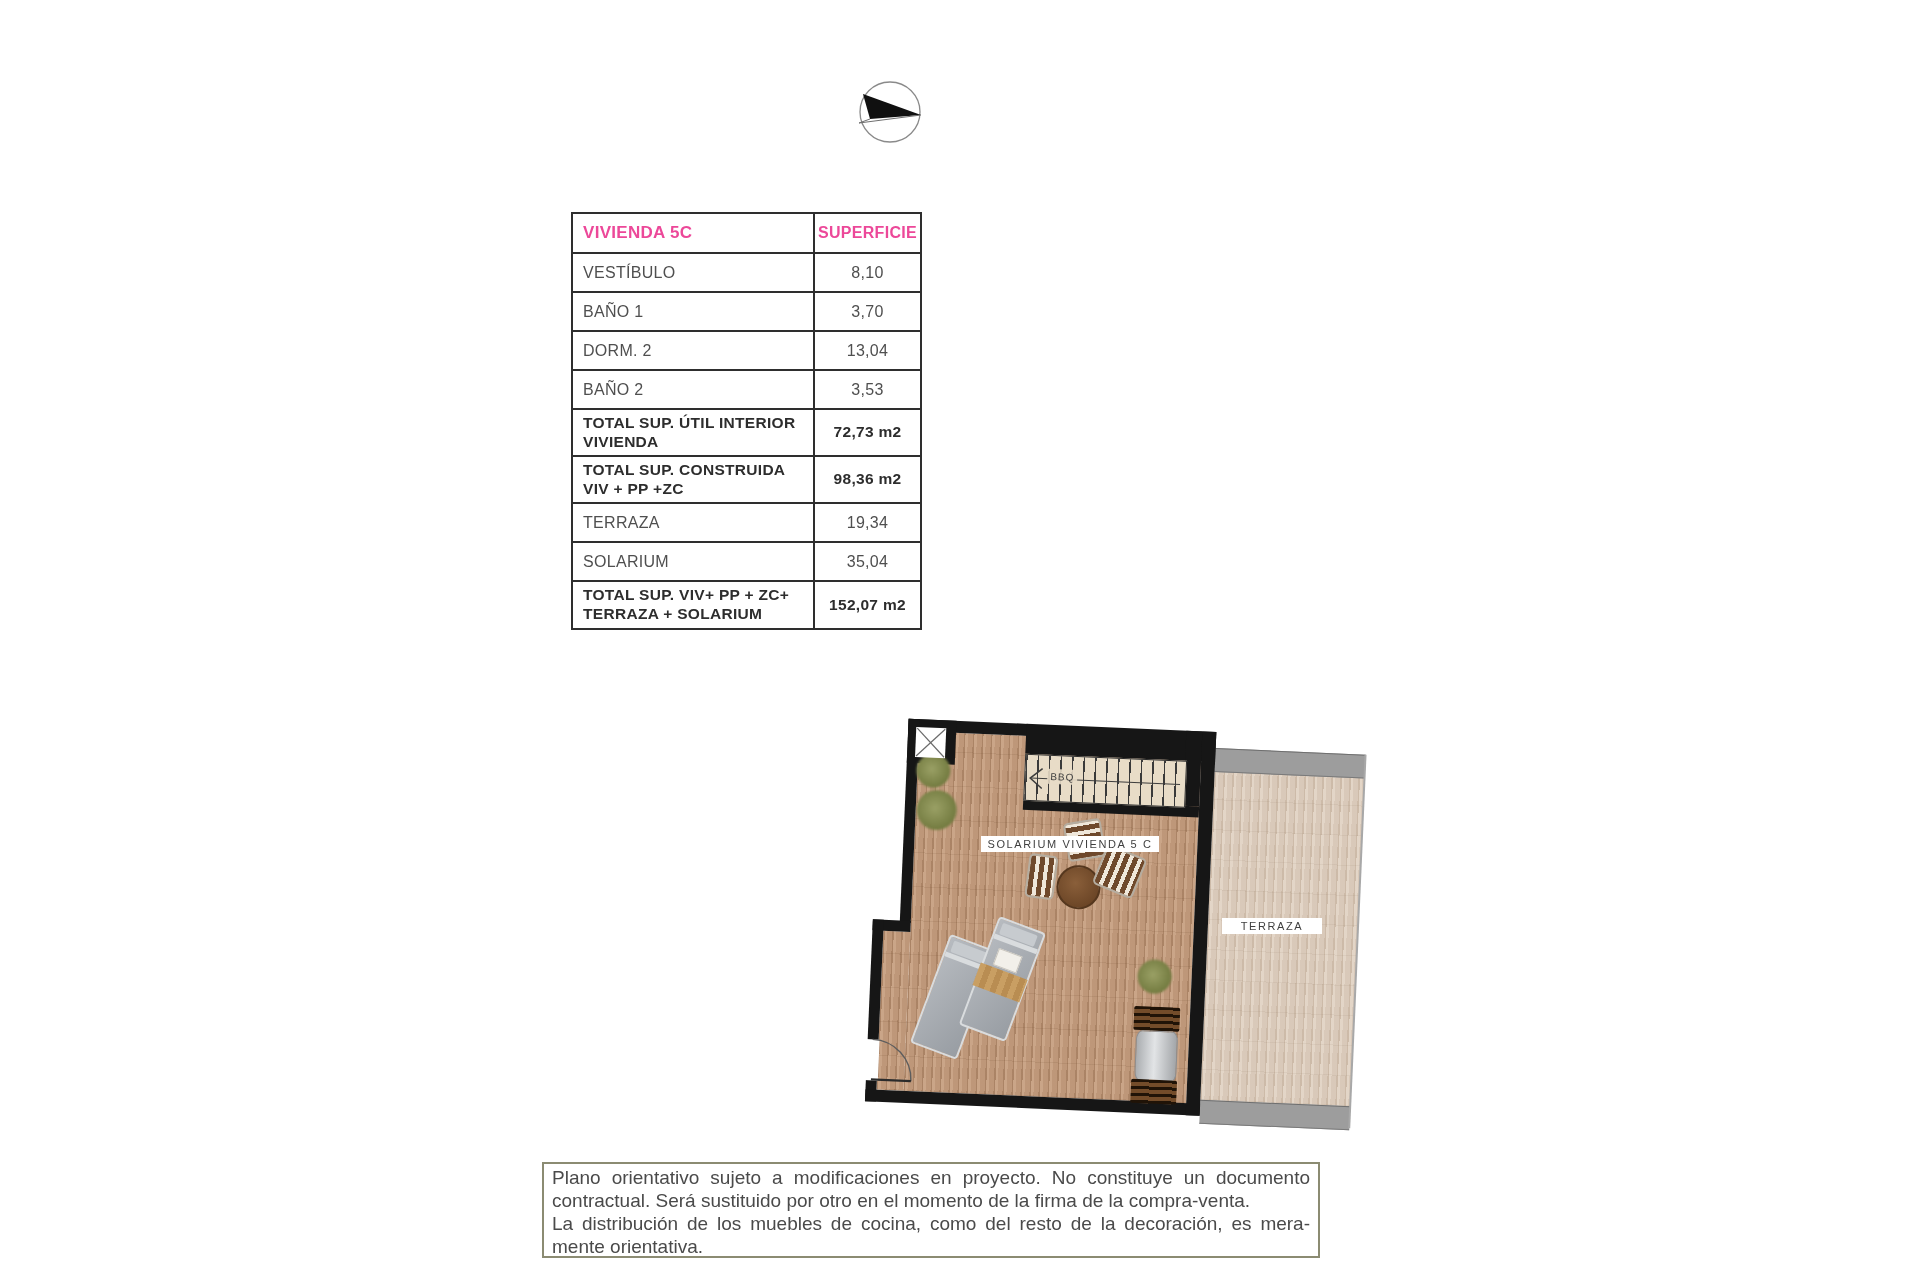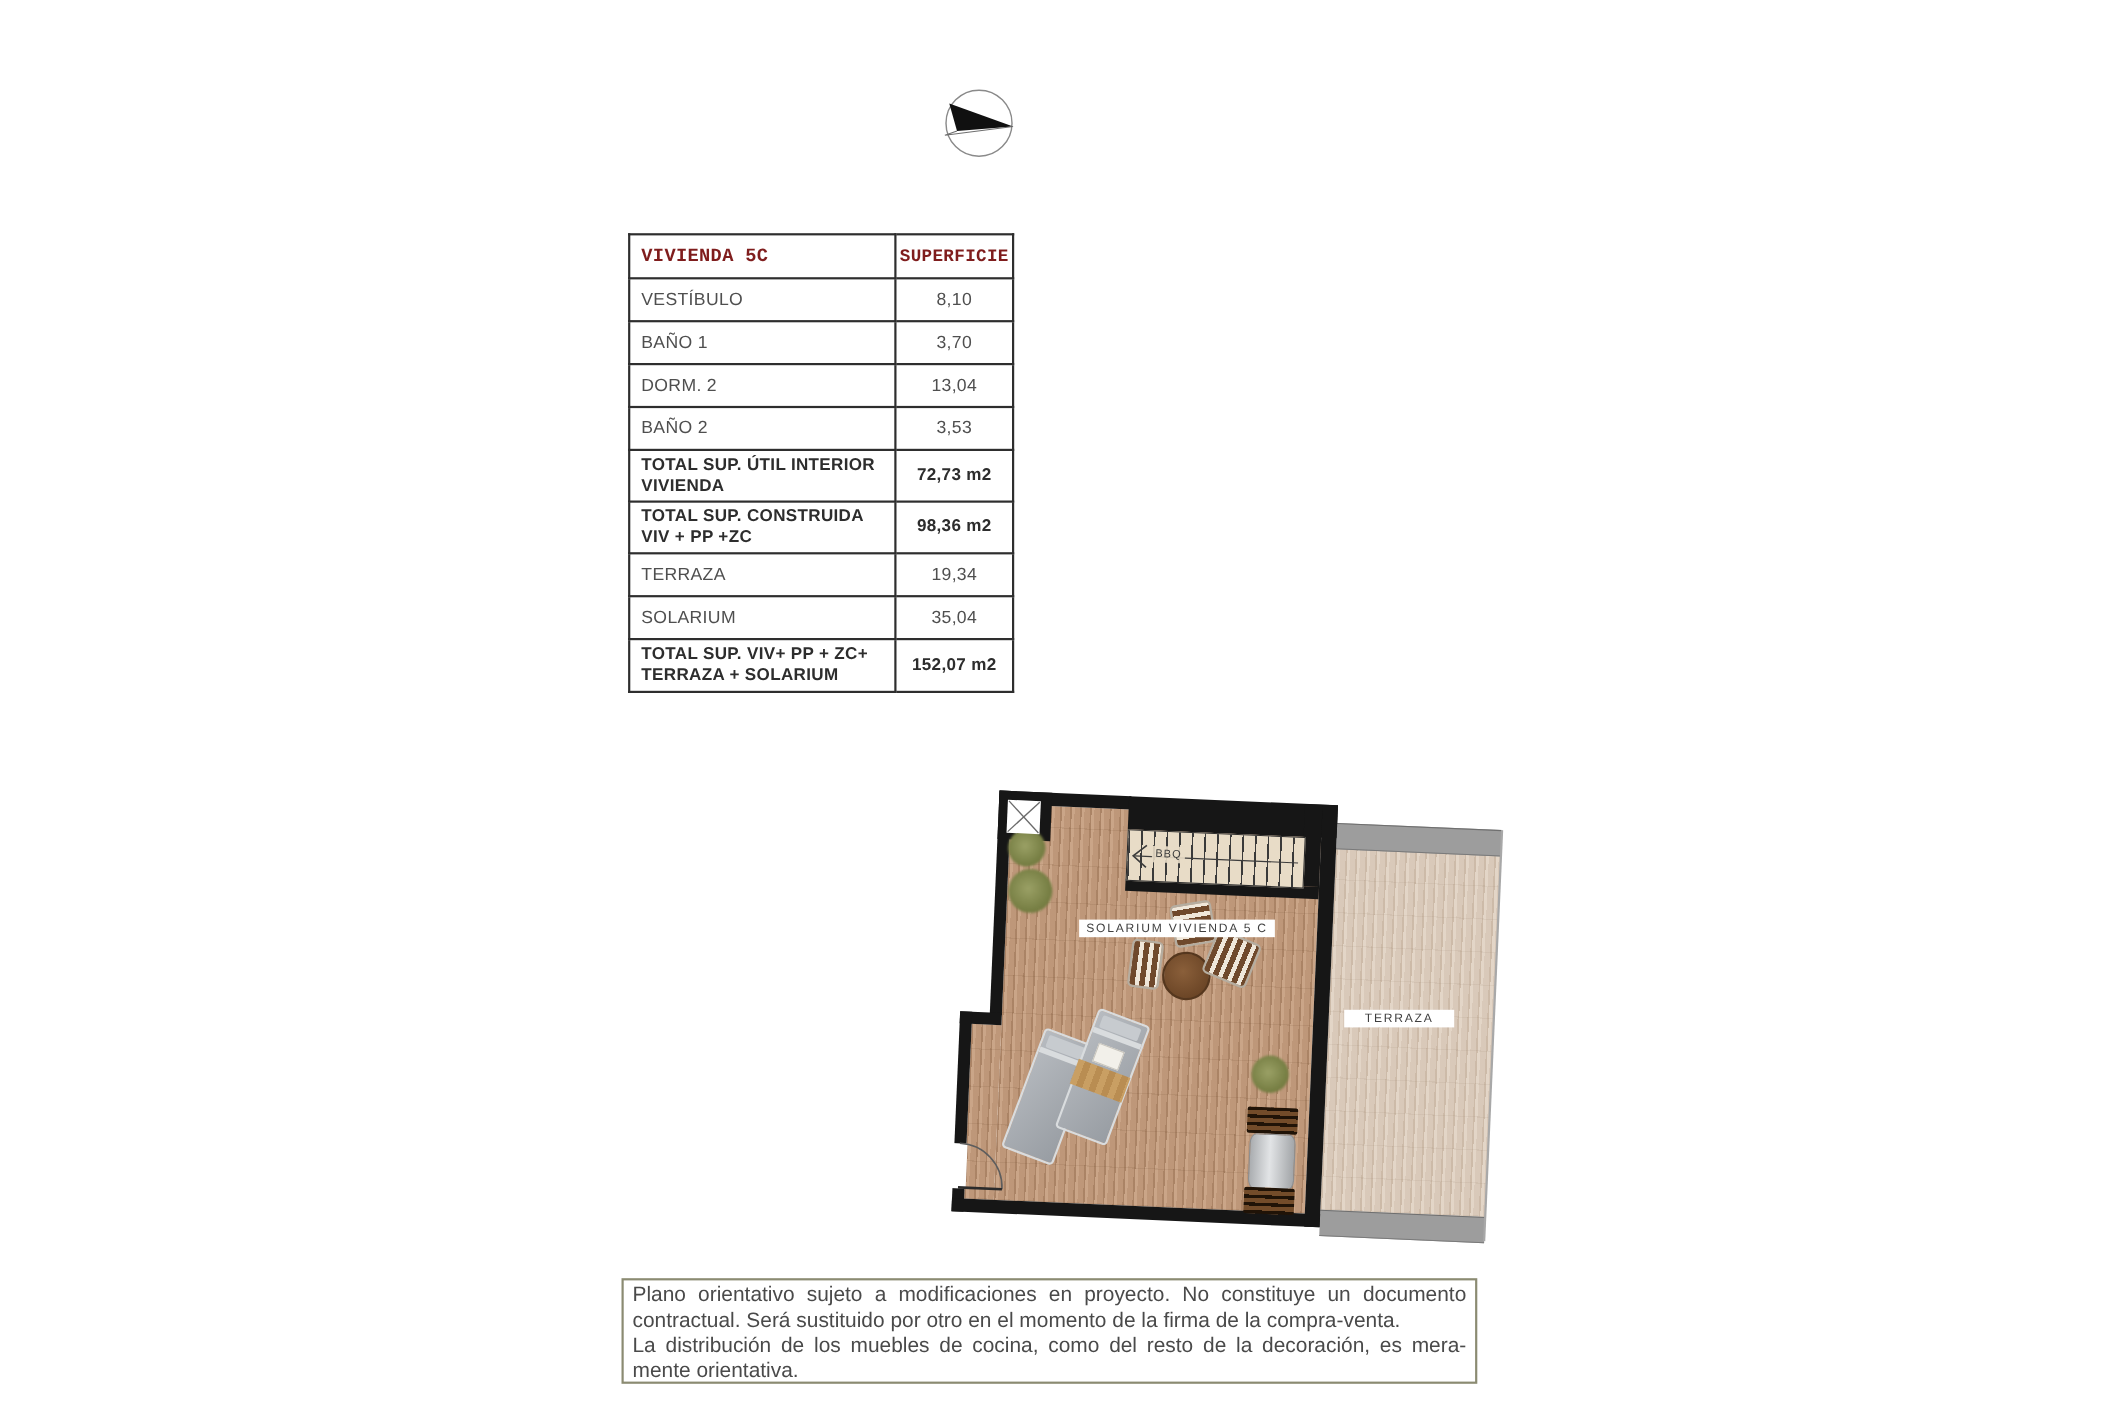--- a/index.html
+++ b/index.html
@@ -10,21 +10,21 @@
 
   
   .compass { position:absolute; left:850px; top:68px; width:92px; height:86px; }
 
   
   table.area { position:absolute; left:571px; top:212px; width:349px;
     border-collapse:collapse; table-layout:fixed; }
   table.area col.c1 { width:242px; }
   table.area col.c2 { width:107px; }
   table.area th, table.area td { border:2px solid #2e2e2e; padding:4px 10px; }
-  table.area th { height:30px; font-size:17px; color:#7f1d1d; text-align:left; letter-spacing:.3px;font-family:Liberation Mono, monospace; }
+  table.area th { height:30px; font-size:17px; color:#ec4899; text-align:left; letter-spacing:.3px; }
   table.area th.surf { text-align:center; font-size:16px; padding:4px 2px;margin-top:36px; }
   table.area td { font-size:16px; color:#4f4f4f; letter-spacing:.3px; }
   table.area tr.reg  { height:39px; }
   table.area tr.bold { height:46px; }
   table.area td.val { text-align:center; padding:4px 2px; }
   table.area tr.bold td { font-weight:bold; color:#2d2d2d; font-size:15.5px; line-height:1.2; }
 
   
   .plan { position:absolute; left:868px; top:722px; width:510px; height:412px; }
   .rotor { position:absolute; inset:0; transform:rotate(2.5deg); transform-origin:250px 200px; }
@@ -84,21 +84,21 @@
   .bbq-mat { left:270px; width:46px; border-radius:2px;
     background:repeating-linear-gradient(0deg,#201307 0 3px,#734c2a 3px 7px); }
   .bbq-mat.m-top { top:283px; height:24px; }
   .bbq-mat.m-bot { top:356px; height:24px; }
   .bbq-cyl { left:273px; top:307px; width:40px; height:49px;
     background:linear-gradient(90deg,#aaadb0,#e2e4e6 45%,#a2a5a8);
     border:1px solid #8c8f92; border-radius:6px / 10px; }
   .door-svg { position:absolute; left:0; top:310px; z-index:7; }
 
   
-  .disclaimer { position:absolute; left:565px; top:1162px; width:778px; height:96px;
+  .disclaimer { position:absolute; left:542px; top:1162px; width:778px; height:96px;
     border:2px solid #8b8b72; box-sizing:border-box; padding:2px 8px;
     font-size:19px; line-height:23px; color:#4a4a4a; }
   .dline { white-space:nowrap; }
   .dline.just { white-space:normal; text-align:justify; text-align-last:justify; }
 </style>
 </head>
 <body>
 
 <div class="canvas">
 

